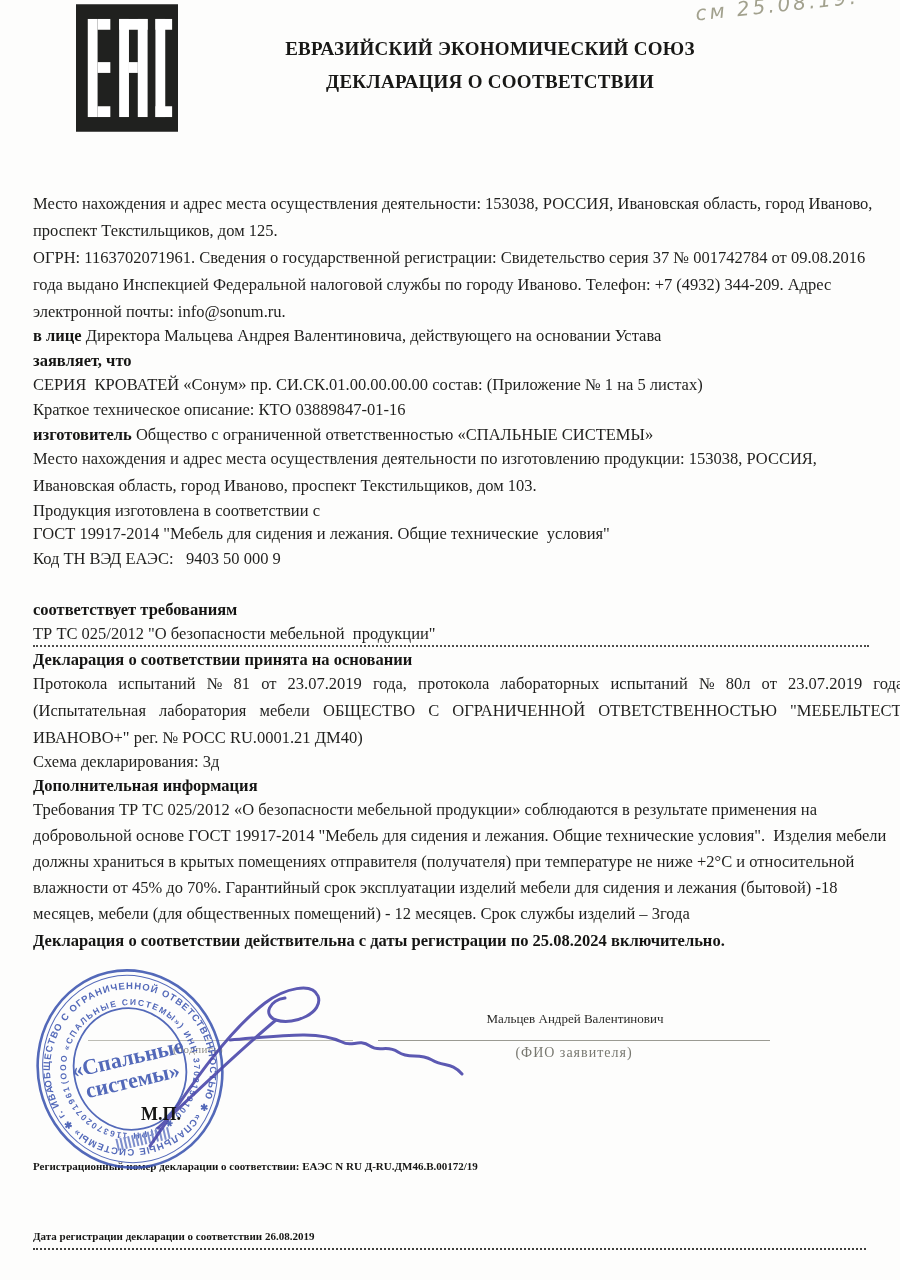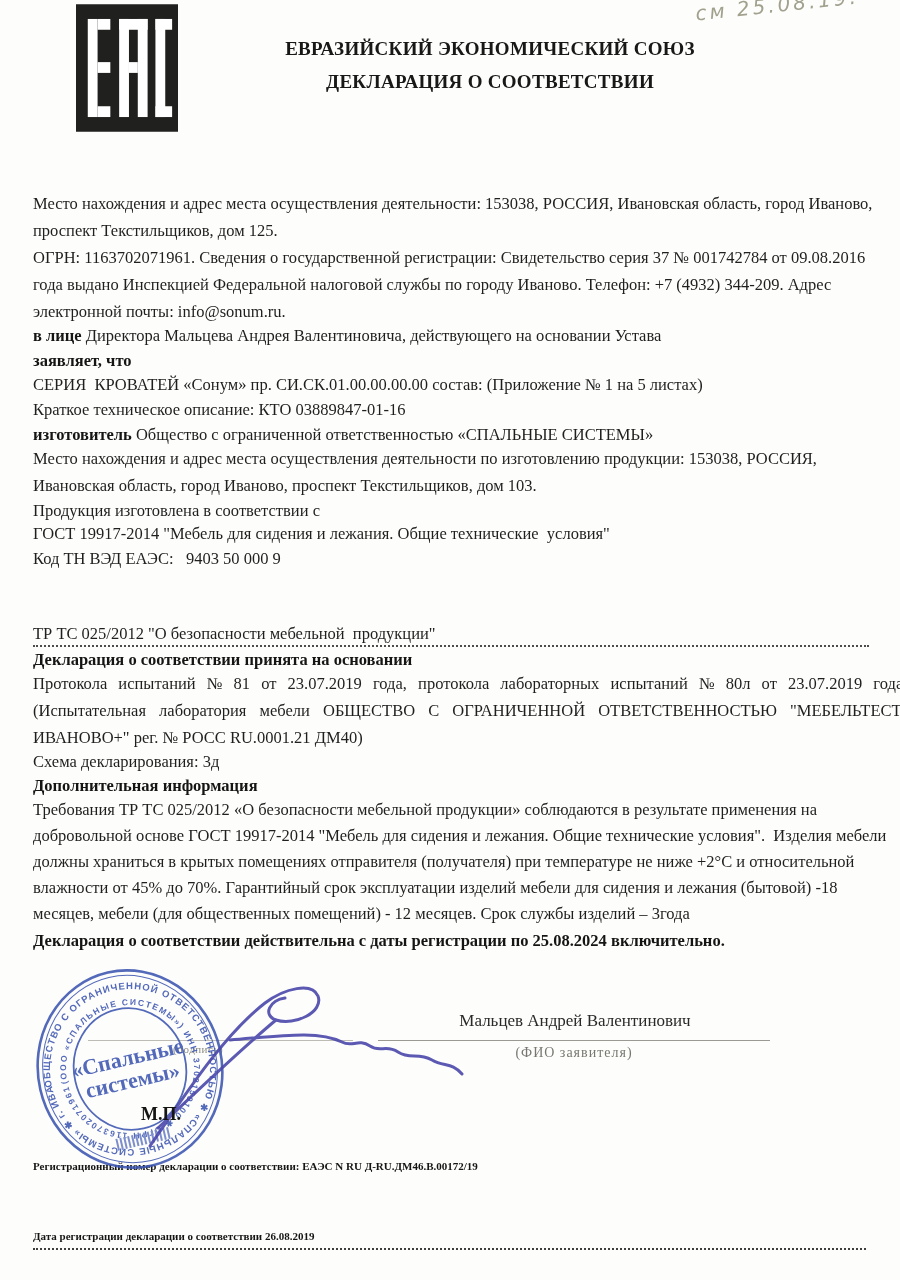--- a/index.html
+++ b/index.html
@@ -19,21 +19,21 @@
   
   .para{position:absolute;left:33px;width:836px;font-size:16.5px;line-height:27px;white-space:nowrap;}
   .para .b,.b{font-weight:700;color:#151513;}
   .lh26 .line{line-height:26px;}
   .dotrow{border-bottom:2px dotted #4d4d4a;padding-bottom:3px;height:22px;}
   .dotrow2{border-bottom:2px dotted #3f3f3c;padding-bottom:6px;margin-top:39px;}
   
   .sig-line-left{position:absolute;left:88px;top:1040px;width:265px;border-top:1px solid #bcbcb4;}
   .podpis{position:absolute;left:118px;top:1043px;width:160px;text-align:center;
     font-size:11px;color:#8b8b83;letter-spacing:.5px;}
-  .fio-name{position:absolute;left:380px;top:1011px;width:390px;text-align:center;font-size:17px;color:#2a2a28;}
+  .fio-name{position:absolute;left:380px;top:1011px;width:390px;text-align:center;font-size:13px;color:#2a2a28;}
   .fio-line{position:absolute;left:378px;top:1040px;width:392px;border-top:1px solid #9a9a92;}
   .fio-label{position:absolute;left:378px;top:1045px;width:392px;text-align:center;
     font-size:14px;color:#77776f;letter-spacing:1px;}
   .mp{position:absolute;left:141px;top:1104px;font-size:18px;font-weight:700;color:#151513;z-index:6;}
   .stamp{position:absolute;left:25px;top:962px;width:215px;height:215px;z-index:4;}
   .signature{position:absolute;left:80px;top:968px;width:430px;height:205px;z-index:5;}
   
   .footer-row{position:absolute;left:33px;width:833px;font-size:11px;}
 </style>
 </head>
@@ -97,20 +97,21 @@
 
   <div class="para" style="top:445px">
     <div class="line">Место нахождения и адрес места осуществления деятельности по изготовлению продукции: 153038, РОССИЯ,</div>
     <div class="line">Ивановская область, город Иваново, проспект Текстильщиков, дом 103.</div>
   </div>
 
   <div class="para" style="top:497px">Продукция изготовлена в соответствии с</div>
   <div class="para" style="top:520px">ГОСТ 19917-2014 "Мебель для сидения и лежания. Общие технические&nbsp; условия"</div>
   <div class="para" style="top:545px">Код ТН ВЭД ЕАЭС:&nbsp;&nbsp; 9403 50 000 9</div>
 
+  <div class="para b" style="top:596px">соответствует требованиям</div>
   <div class="para dotrow" style="top:620px">ТР ТС 025/2012 "О безопасности мебельной&nbsp; продукции"</div>
 
   <div class="para b" style="top:646px">Декларация о соответствии принята на основании</div>
   <div class="para" style="top:670px">
     <div class="line" style="word-spacing:7px">Протокола испытаний № 81 от 23.07.2019 года, протокола лабораторных испытаний № 80л от 23.07.2019 года</div>
     <div class="line" style="word-spacing:9px">(Испытательная лаборатория мебели ОБЩЕСТВО С ОГРАНИЧЕННОЙ ОТВЕТСТВЕННОСТЬЮ "МЕБЕЛЬТЕСТ-</div>
     <div class="line">ИВАНОВО+" рег. № РОСС RU.0001.21 ДМ40)</div>
   </div>
 
   <div class="para" style="top:748px">Схема декларирования: 3д</div>

